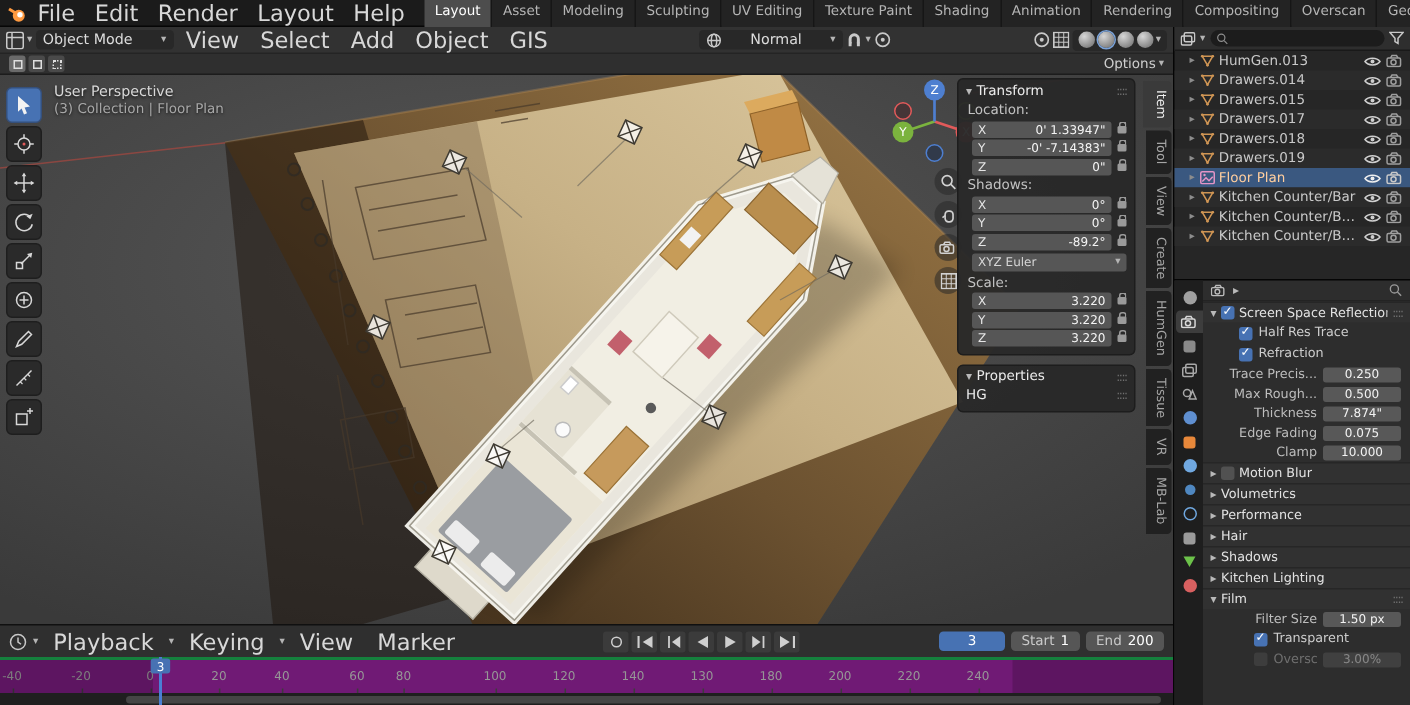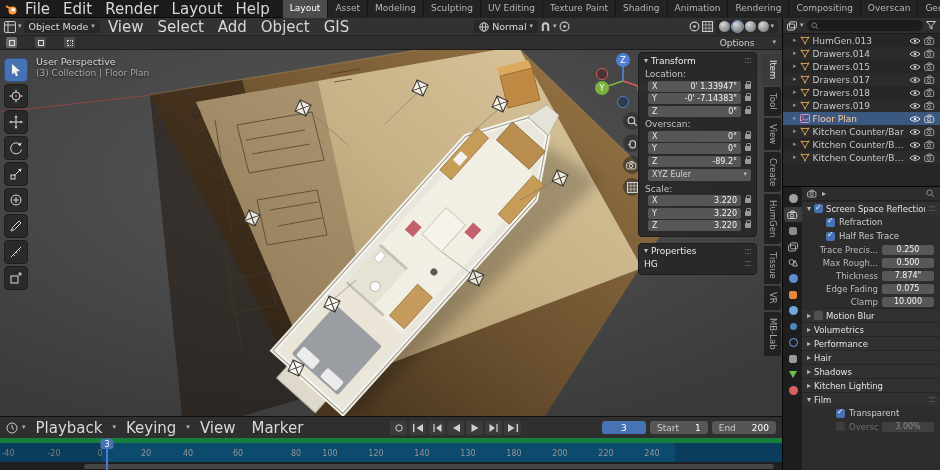--- a/index.html
+++ b/index.html
@@ -18,22 +18,22 @@
   .icon svg{display:block}
   .caret{font-size:7px;color:#b5b5b5;line-height:1}
 
   
   .main{flex:1;display:flex;gap:1px;background:#050505;min-height:0}
   .left{width:782px;display:flex;flex-direction:column;min-width:0}
   .right{width:157px;display:flex;flex-direction:column;gap:1px}
 
   
   .vhead{height:18px;background:#323232;display:flex;align-items:center;gap:2px;padding:0 4px;font-size:9.5px;color:#dcdcdc;border-bottom:1px solid #242424;flex:0 0 18px}
-  .dd{display:flex;align-items:center;gap:3px;background:#282828;border-radius:3px;padding:1px 5px}
-  .tsets{height:14px;background:#2f2f2f;display:flex;align-items:center;gap:18px;padding:0 6px;font-size:9px;color:#cfcfcf;border-bottom:1px solid #1c1c1c;flex:0 0 14px}
+  .dd{display:flex;align-items:center;gap:19px;background:#282828;border-radius:3px;padding:1px 5px}
+  .tsets{height:14px;background:#2f2f2f;display:flex;align-items:center;gap:2px;padding:0 6px;font-size:9px;color:#cfcfcf;border-bottom:1px solid #1c1c1c;flex:0 0 14px}
   .tsq{width:11px;height:11px;border-radius:2px;background:#4a4a4a;position:relative}
   .tsq.a{background:#6a6a6a}
   .tsq::after{content:'';position:absolute;inset:2.5px;border:1px solid #dedede}
   .tsq.b::after{border-style:dashed}
   .tsq.c::after{border-style:dotted}
   .shball{width:11px;height:11px;border-radius:50%;background:radial-gradient(circle at 35% 30%,#d6d6d6,#666)}
   .shwrap{display:flex;gap:2px;align-items:center;background:#282828;border-radius:3px;padding:1.5px 4px}
   .shwrap .on{outline:1.5px solid #7aa2d8;outline-offset:0}
 
   
@@ -94,24 +94,24 @@
   .frow{display:flex;align-items:center;gap:4px;padding:1.5px 6px 1.5px 0}
   .flabel{flex:1;text-align:right;color:#bdbdbd;white-space:nowrap;overflow:hidden}
   .ffield{width:52px;background:#585858;border-radius:2px;text-align:center;color:#f2f2f2;padding:0.5px 0;font-size:8px;flex:0 0 52px}
   .dim{opacity:.45}
 
   
   .tlhead{height:22px;background:#2f2f2f;display:flex;align-items:center;gap:4px;padding:0 6px;font-size:9px;color:#d5d5d5;border-top:1px solid #101010;flex:0 0 22px}
   .transport{display:flex;gap:2px;margin:0 auto}
   .tbtn{width:17px;height:14px;background:#3b3b3b;border-radius:2px;display:flex;align-items:center;justify-content:center;color:#cfcfcf}
   .framefield{width:44px;background:#4772b3;border-radius:3px;color:#fff;text-align:center;font-size:9px;padding:1.5px 0}
-  .sefield{display:flex;gap:16px;background:#565656;border-radius:3px;padding:1.5px 7px;font-size:9px}
+  .sefield{display:flex;gap:4px;background:#565656;border-radius:3px;padding:1.5px 7px;font-size:9px}
   .sefield .lab{color:#c9c9c9}.sefield .val{color:#fff}
   .tlbody{position:relative;flex:0 0 32px;height:32px}
-  .tlruler{position:absolute;left:0;right:0;top:0;height:24px;background:#0c4a6e;border-top:5px solid #15803d}
+  .tlruler{position:absolute;left:0;right:0;top:0;height:24px;background:#701a75;border-top:2px solid #15803d}
   .tick{position:absolute;top:6px;transform:translateX(-50%);font-size:8px;color:#969696}
   .tick::after{content:'';position:absolute;left:50%;top:13px;width:1px;height:5px;background:#3c3c3c}
   .tlshade{position:absolute;top:0;height:24px;background:rgba(0,0,0,.17)}
   .tlscroll{position:absolute;left:0;right:0;bottom:0;height:8px;background:#1f1f1f}
   .tlscroll .handle{position:absolute;left:84px;right:8px;top:1.5px;height:5px;background:#454545;border-radius:3px}
   .playhead{position:absolute;left:106px;top:0;bottom:0;width:2px;background:#4a7fd4}
   .phbadge{position:absolute;left:107px;top:1px;transform:translateX(-50%);background:#4772b3;color:#fff;font-size:8px;border-radius:2px;padding:0.5px 4px;z-index:2}
 </style>
 </head>
 <body>
@@ -567,21 +567,21 @@
                 </div>
                 <span class="lock"></span>
               </div>
             <div class="nprow">
                 <div class="npfield">
                   <span class="ax">Z</span>
                   <span>0"</span>
                 </div>
                 <span class="lock"></span>
               </div>
-            <div class="nplabel">Overscan:</div>
+            <div class="nplabel">Shadows:</div>
             <div class="nprow">
                 <div class="npfield">
                   <span class="ax">X</span>
                   <span>0°</span>
                 </div>
                 <span class="lock"></span>
               </div>
             <div class="nprow">
                 <div class="npfield">
                   <span class="ax">Y</span>
@@ -709,21 +709,21 @@
         </div>
       </div>
       <div class="tlbody">
         <div class="tlruler">
           <span class="tick" style="left:8px">-40</span>
           <span class="tick" style="left:54px">-20</span>
           <span class="tick" style="left:100px">0</span>
           <span class="tick" style="left:146px">20</span>
           <span class="tick" style="left:188px">40</span>
           <span class="tick" style="left:238px">60</span>
-          <span class="tick" style="left:296px">80</span>
+          <span class="tick" style="left:269px">80</span>
           <span class="tick" style="left:330px">100</span>
           <span class="tick" style="left:376px">120</span>
           <span class="tick" style="left:422px">140</span>
           <span class="tick" style="left:468px">130</span>
           <span class="tick" style="left:514px">180</span>
           <span class="tick" style="left:560px">200</span>
           <span class="tick" style="left:606px">220</span>
           <span class="tick" style="left:652px">240</span>
           <div class="tlshade" style="left:0;width:102px"></div>
           <div class="tlshade" style="left:675px;right:0"></div>
@@ -1018,25 +1018,25 @@
               </span>
           </div>
           <div class="psech">
             <span class="tri">▾</span>
             <span class="cb on"></span>
             <span style="white-space:nowrap;overflow:hidden">Screen Space Reflections</span>
             <span class="grip">::::</span>
           </div>
           <div class="cbrow">
               <span class="cb on"></span>
-              <span>Refraction</span>
+              <span>Half Res Trace</span>
             </div>
           <div class="cbrow">
               <span class="cb on"></span>
-              <span>Half Res Trace</span>
+              <span>Refraction</span>
             </div>
           <div class="frow">
               <span class="flabel">Trace Precis...</span>
               <span class="ffield">0.250</span>
             </div>
           <div class="frow">
               <span class="flabel">Max Rough...</span>
               <span class="ffield">0.500</span>
             </div>
           <div class="frow">
@@ -1074,20 +1074,24 @@
             </div>
           <div class="psech">
               <span class="tri">▸</span>
               <span>Kitchen Lighting</span>
             </div>
           <div class="psech">
               <span class="tri">▾</span>
               <span>Film</span>
               <span class="grip">::::</span>
             </div>
+          <div class="frow">
+              <span class="flabel">Filter Size</span>
+              <span class="ffield">1.50 px</span>
+            </div>
           <div class="cbrow" style="padding-left:34px">
               <span class="cb on"></span>
               <span>Transparent</span>
             </div>
           <div class="frow dim">
               <span class="cb" style="margin-left:34px"></span>
               <span class="flabel" style="text-align:left;flex:1">Overscan</span>
               <span class="ffield">3.00%</span>
             </div>
         </div>

